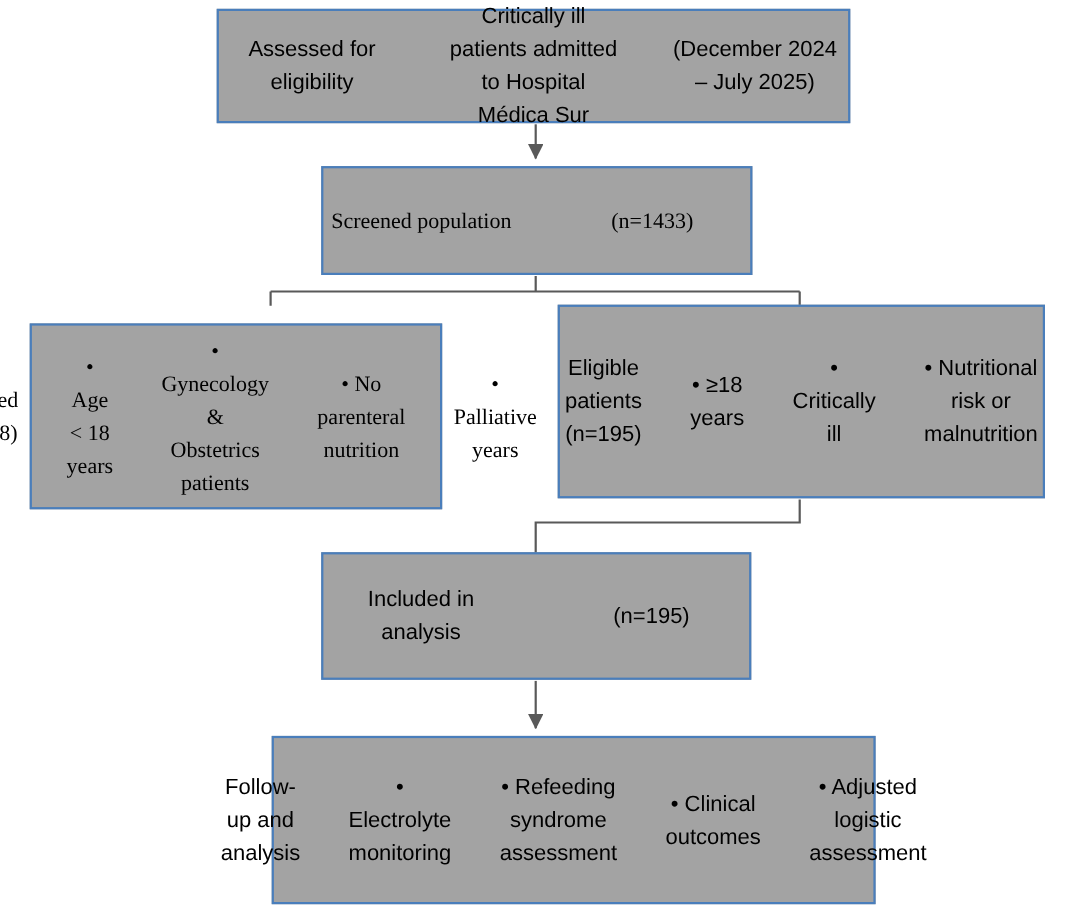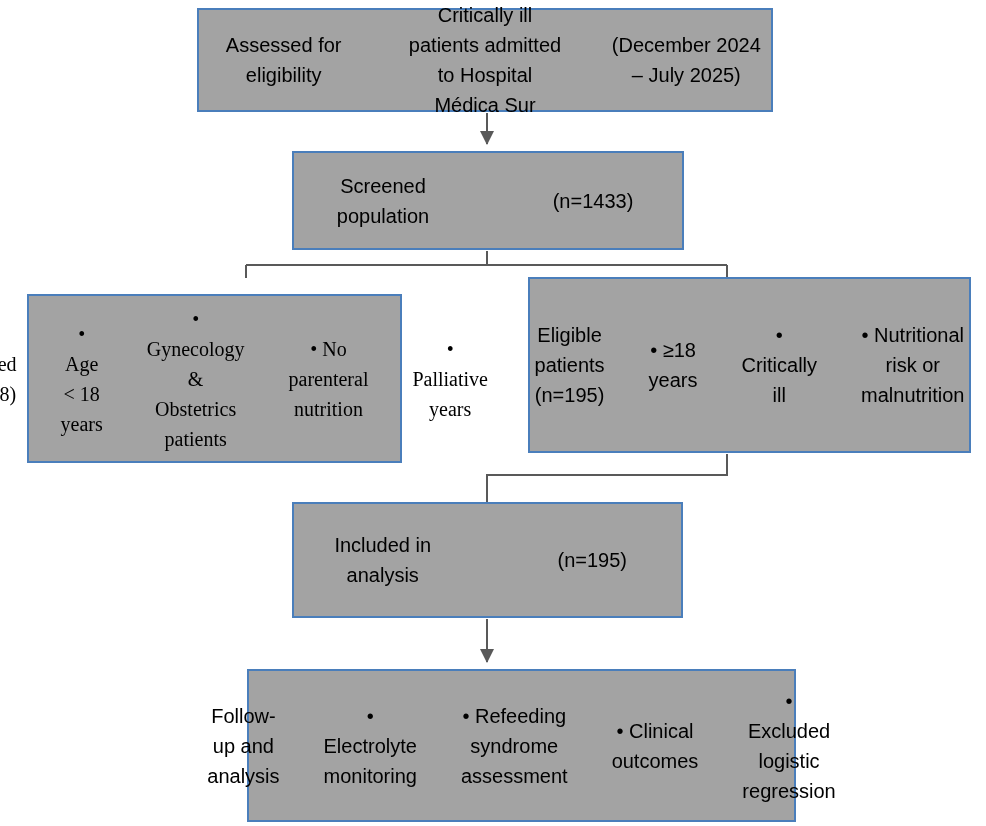--- a/index.html
+++ b/index.html
@@ -42,23 +42,23 @@
     align-items: center;
     text-align: center;
     color: var(--text, #000000);
     font-size: 20px;
     line-height: 30px;
     padding: 2px 6px;
     gap: 44px;
   }
   .box .line { width: 100%; }
   #box-assessed { left: 197px; top:   8px; width: 576px; height: 104px; }
-  #box-screened { left: 292px; top: 151px; width: 392px; height:  99px; }
+  #box-screened { left: 292px; top: 151px; width: 392px; height:  99px; font-family: Liberation Serif, serif; }
   #box-excluded { left:  27px; top: 294px; width: 375px; height: 169px; font-family: Liberation Serif, serif; }
-  #box-eligible { left: 507px; top: 277px; width: 443px; height: 176px; margin-left: 21px; }
+  #box-eligible { left: 507px; top: 277px; width: 443px; height: 176px; }
   #box-included { left: 292px; top: 502px; width: 391px; height: 116px; }
   #box-followup { left: 247px; top: 669px; width: 549px; height: 153px; }
 </style>
 </head>
 <body>
 
 <div class="canvas">
 
   <svg class="connectors" viewBox="0 0 986 826" xmlns="http://www.w3.org/2000/svg">
     <defs>
@@ -105,16 +105,16 @@
   <div class="box" id="box-included">
     <div class="line">Included in analysis</div>
     <div class="line">(n=195)</div>
   </div>
 
   <div class="box" id="box-followup">
     <div class="line">Follow-up and analysis</div>
     <div class="line">• Electrolyte monitoring</div>
     <div class="line">• Refeeding syndrome assessment</div>
     <div class="line">• Clinical outcomes</div>
-    <div class="line">• Excluded logistic regression</div>
+    <div class="line">• Adjusted logistic assessment</div>
   </div>
 
 </div>
 
 </body></html>

